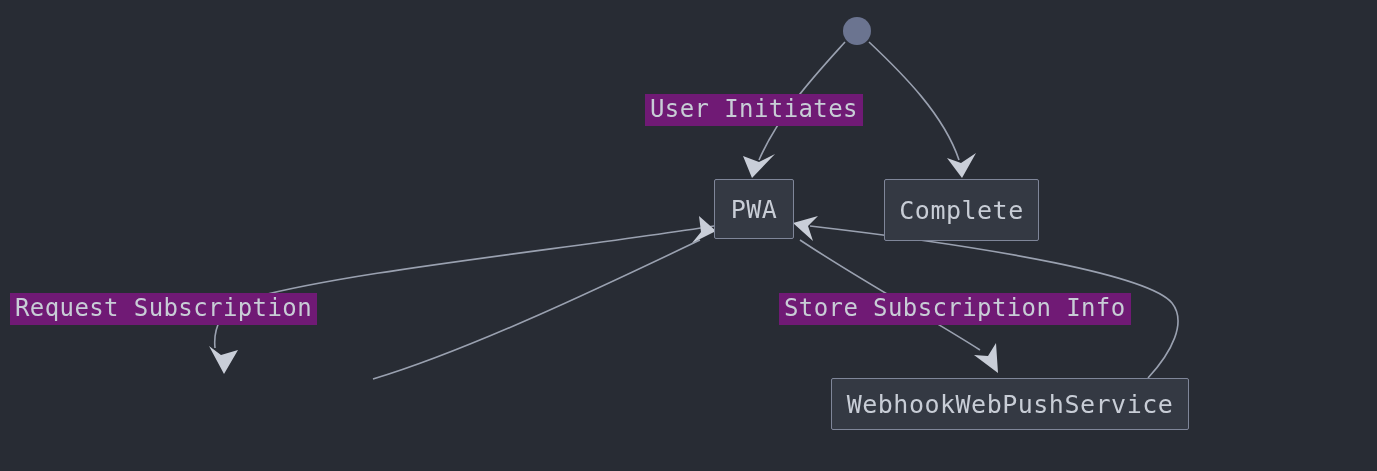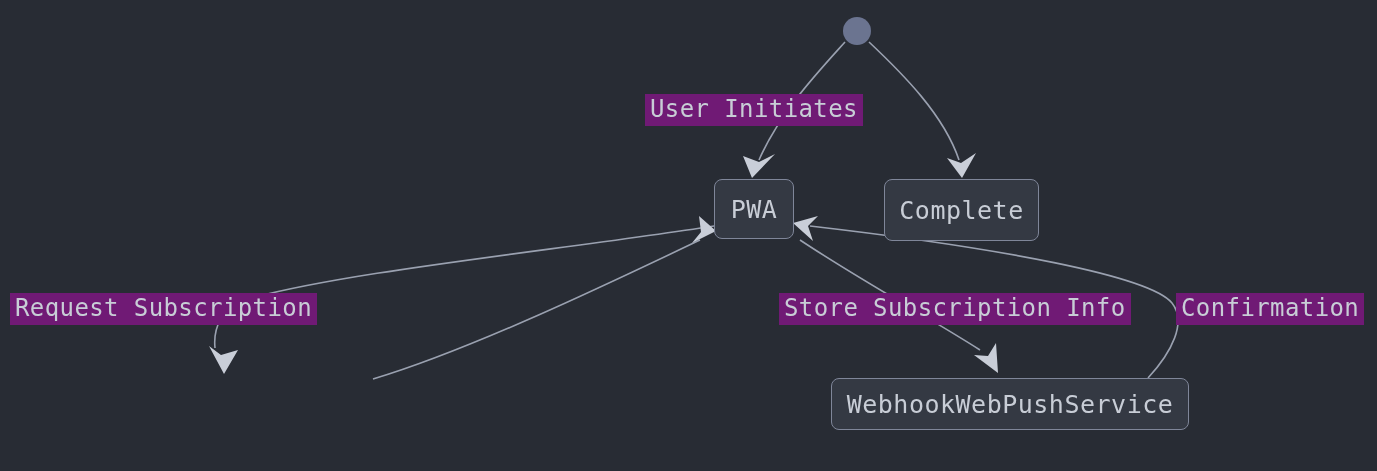--- a/index.html
+++ b/index.html
@@ -31,21 +31,21 @@
     fill: #c9ced8;
     stroke: none;
   }
 
   
   .node {
     position: absolute;
     box-sizing: border-box;
     background: #343943;
     border: 1.2px solid #7f8699;
-    border-radius: 8px;
+    border-radius: 2px;
     color: #c8cdd6;
     font-size: 25px;
     line-height: 1;
     letter-spacing: 0.5px;
     display: flex;
     align-items: center;
     justify-content: center;
     white-space: nowrap;
     z-index: 3;
   }
@@ -124,15 +124,14 @@
     <span>WebhookWebPushService</span>
   </div>
 
   <div class="edge-label" style="left:645px; top:94px;">User Initiates</div>
 
   <div class="edge-label" style="left:10px; top:293px;">Request Subscription</div>
 
 
   <div class="edge-label" style="left:779px; top:293px;">Store Subscription Info</div>
 
-  <div class="edge-label" style="left:1176px; top:293px;">Confirmation</div>
 
 </div>
 
 </body></html>

